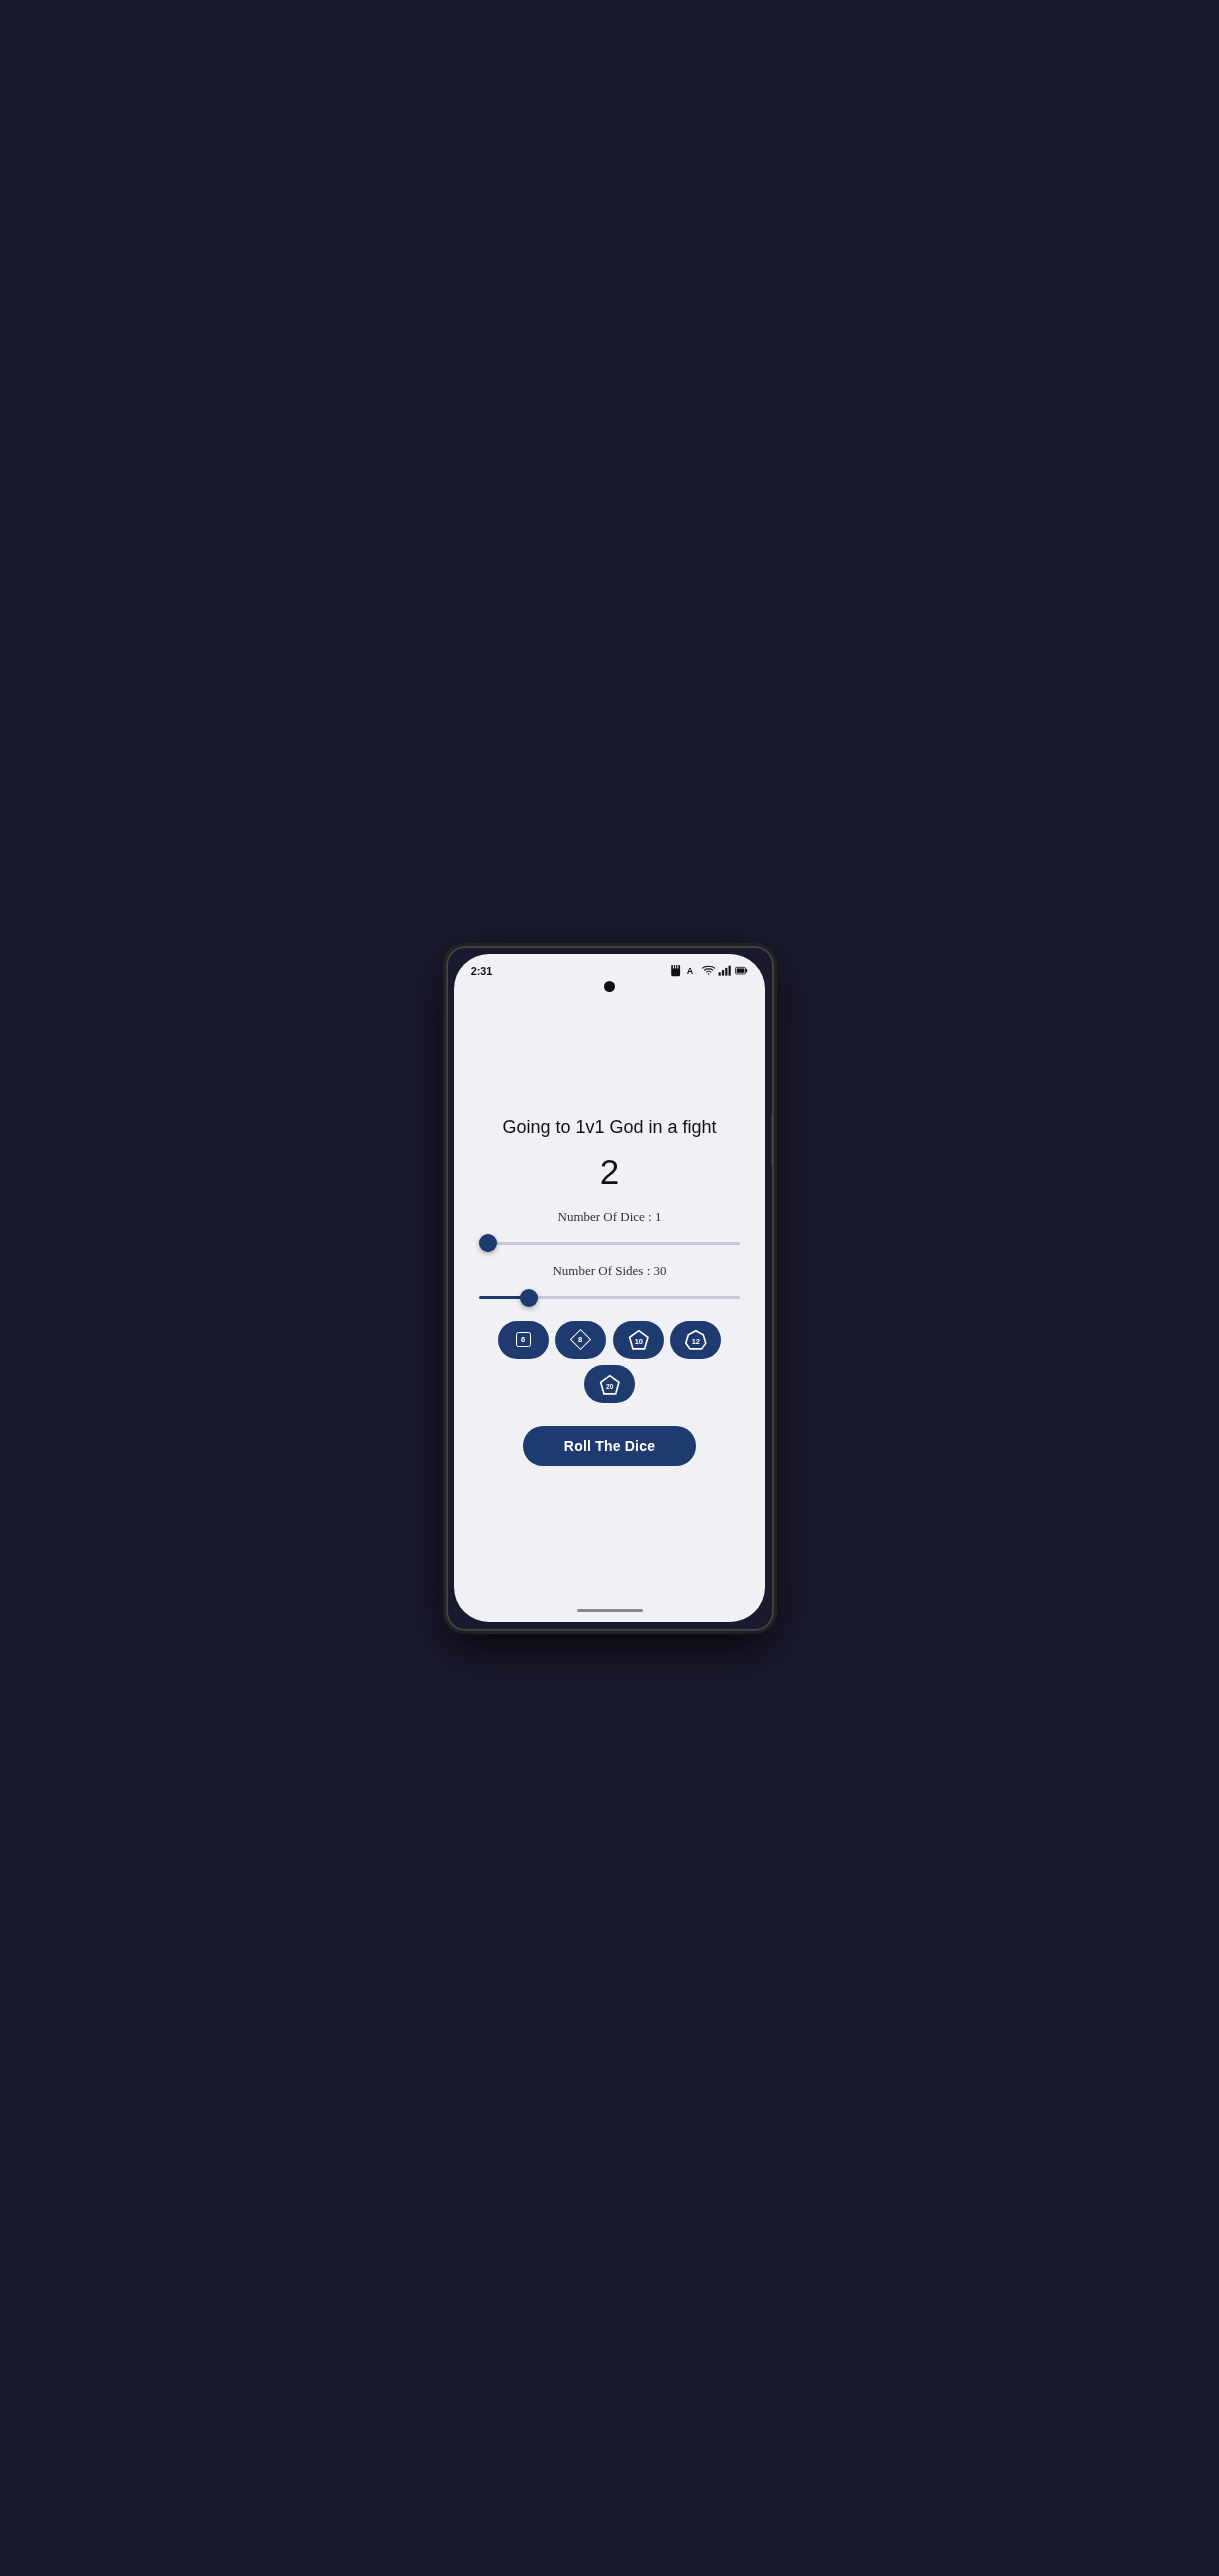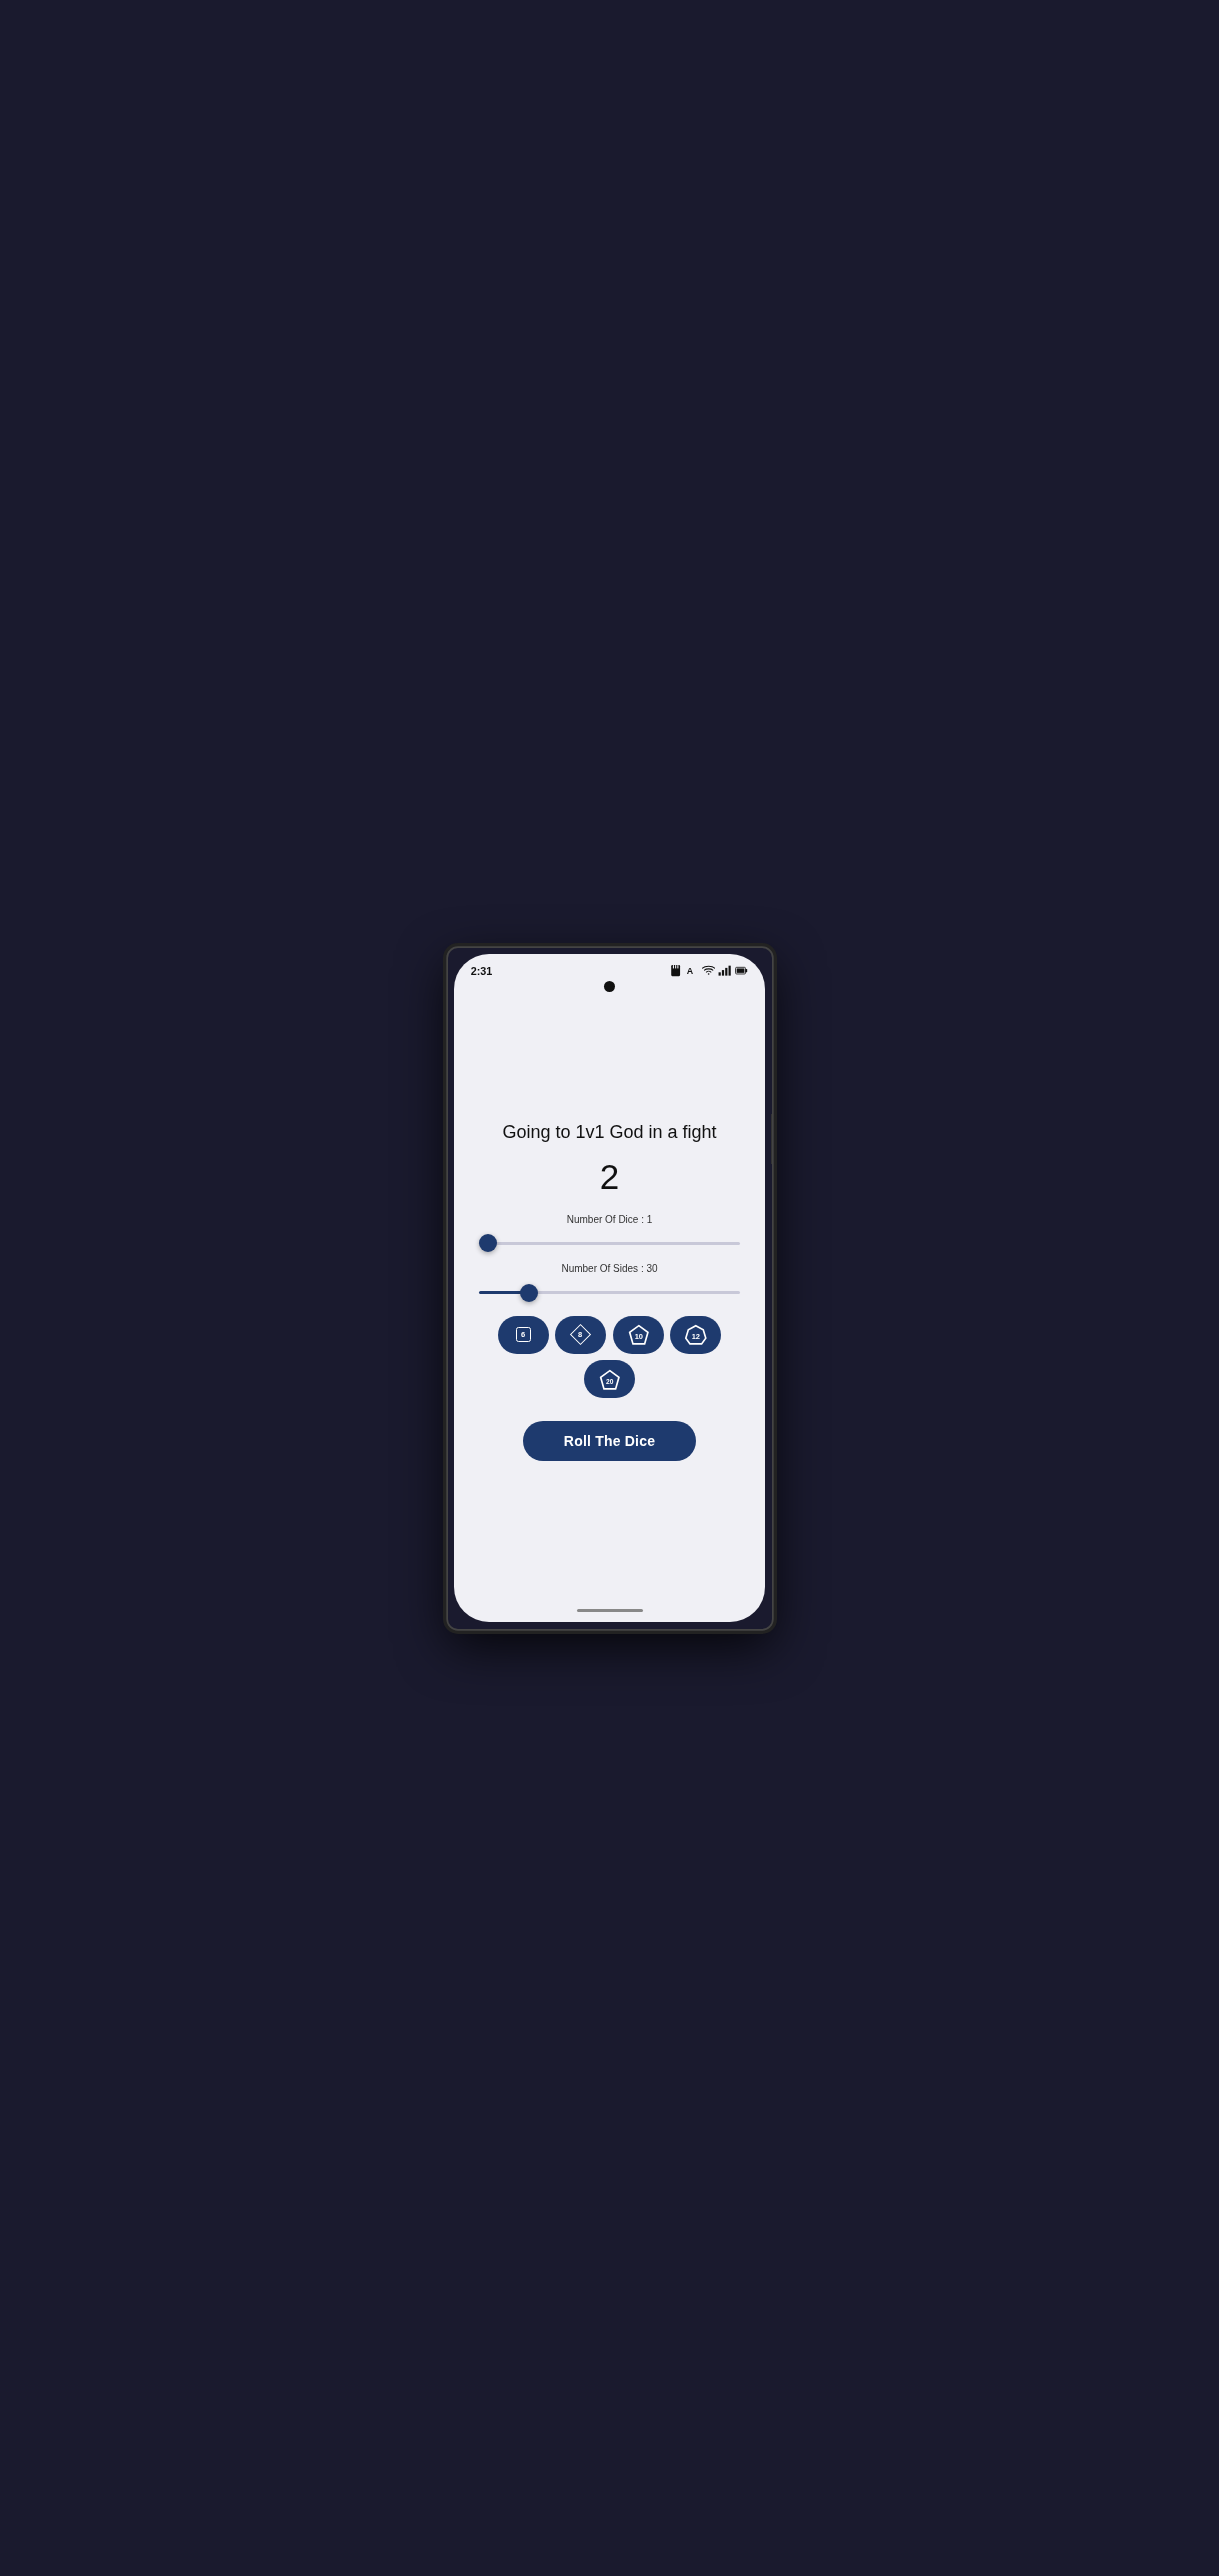--- a/index.html
+++ b/index.html
@@ -14,21 +14,21 @@
       justify-content: center;
       align-items: center;
       min-height: 100vh;
       font-family: 'Segoe UI', Arial, sans-serif;
     }
 
     .phone-frame {
       width: 324px;
       height: 681px;
       background: #1a1a2e;
-      border-radius: 10px;
+      border-radius: 17px;
       position: relative;
       box-shadow: 
         0 0 0 1.7px #444,
         0 0 0 5px #222,
         0 16.6px 50px rgba(0,0,0,0.8);
       overflow: hidden;
     }
 
     .phone-screen {
       position: absolute;
@@ -108,24 +108,25 @@
 
     .result-number {
       font-size: 35px;
       font-weight: 400;
       color: #111;
       margin-bottom: 16.6px;
       text-align: center;
     }
 
     .label-text {
-      font-size: 10px;
+      font-size: 13px;
       color: #333;
       margin-bottom: 8.3px;
       text-align: center;
+      font-family: Liberation Serif, serif;
     }
 
     
     .dice-buttons {
       display: flex;
       gap: 6.6px;
       margin-bottom: 23px;
       flex-wrap: wrap;
       justify-content: center;
     }

